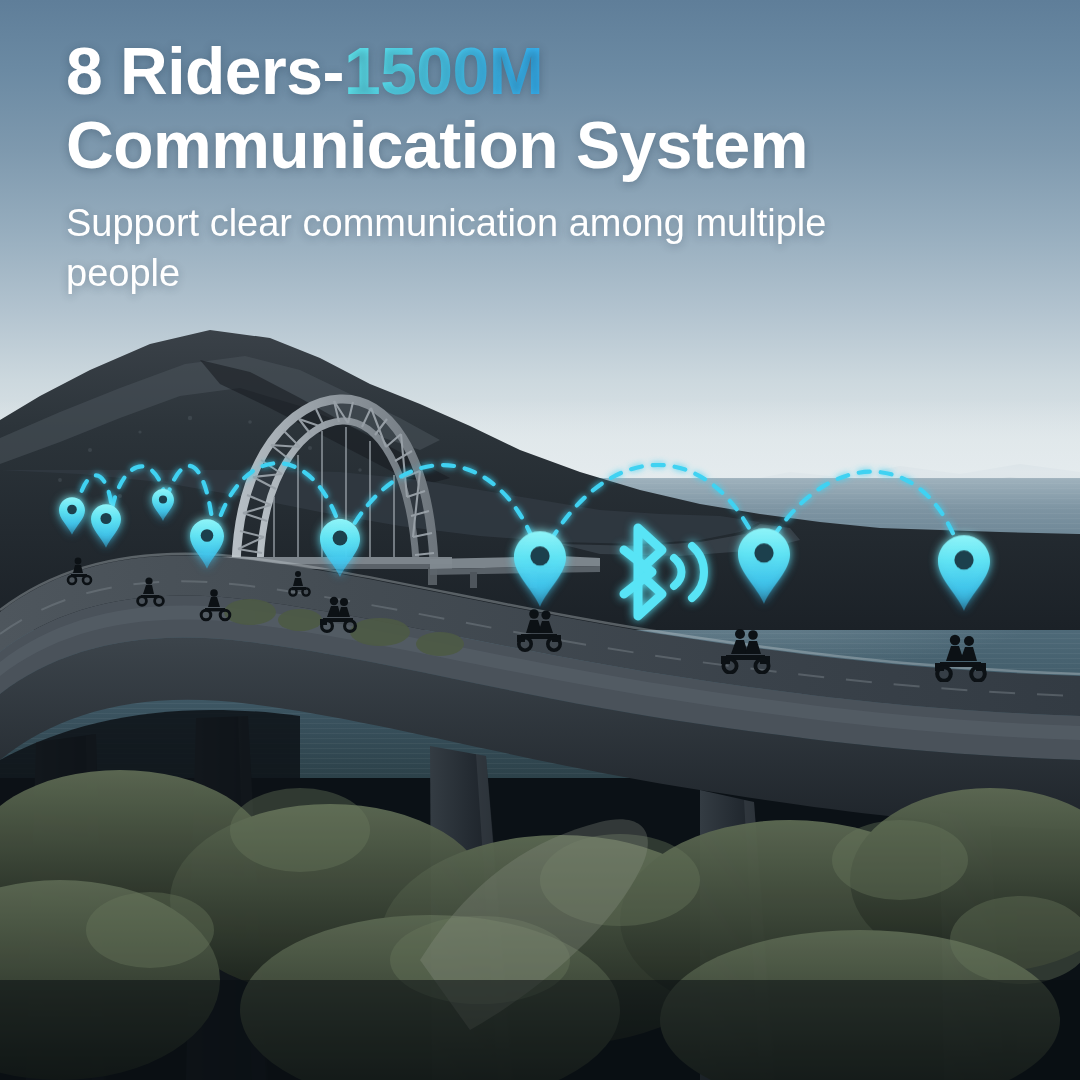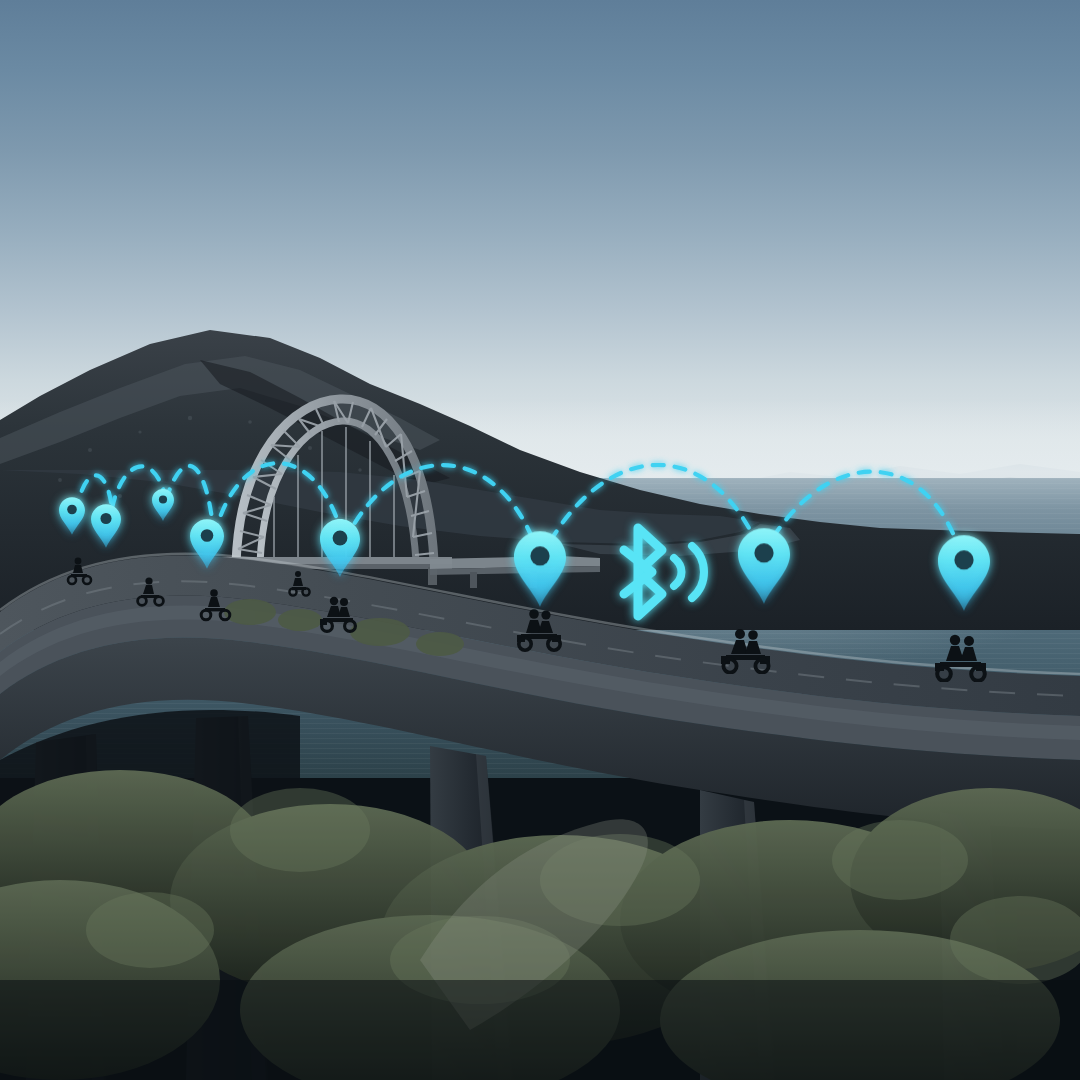--- a/index.html
+++ b/index.html
@@ -486,14 +486,19 @@
     <g transform="translate(622,524)" filter="url(#glow)">
 
       <path d="M16,4 L40,26 L16,48 L16,4 Z M16,48 L40,70 L16,92 L16,48 Z" fill="none" stroke="#58e4f6" stroke-width="9" stroke-linejoin="round" stroke-linecap="round"></path>
       <path d="M2,26 L30,48 L2,70" fill="none" stroke="#58e4f6" stroke-width="9" stroke-linejoin="round" stroke-linecap="round"></path>
 
       <path d="M52,34 C62,42 62,54 52,62" fill="none" stroke="#58e4f6" stroke-width="8" stroke-linecap="round"></path>
       <path d="M70,22 C86,36 86,60 70,74" fill="none" stroke="#58e4f6" stroke-width="8" stroke-linecap="round"></path>
     </g>
   </svg>
 
+  <div class="textblock">
+    <h1 class="h1"><span>8 Riders-</span><span class="accent">1500M</span></h1>
+    <h1 class="h1">Communication System</h1>
+    <p class="sub">Support clear communication among multiple people</p>
+  </div>
 
 </div>
 
 </body></html>

